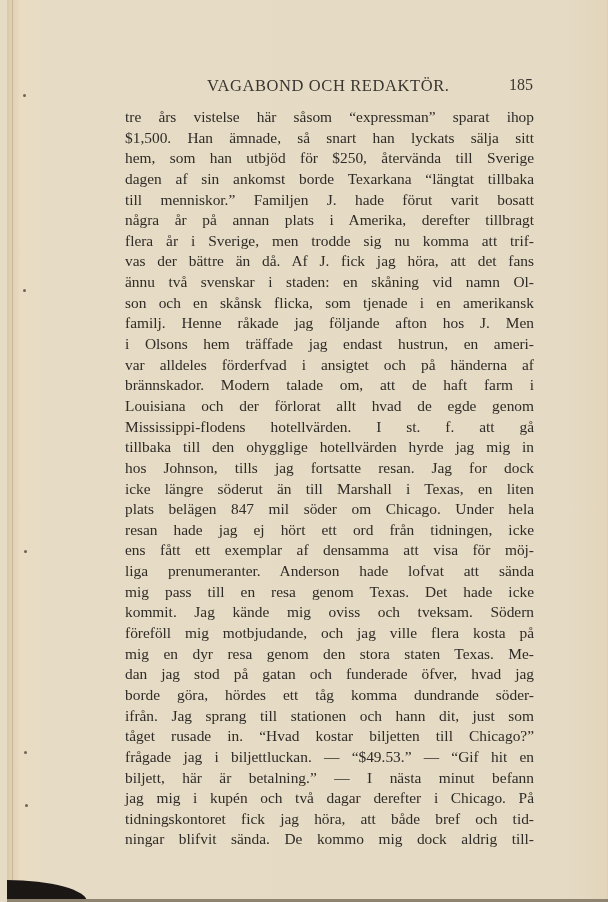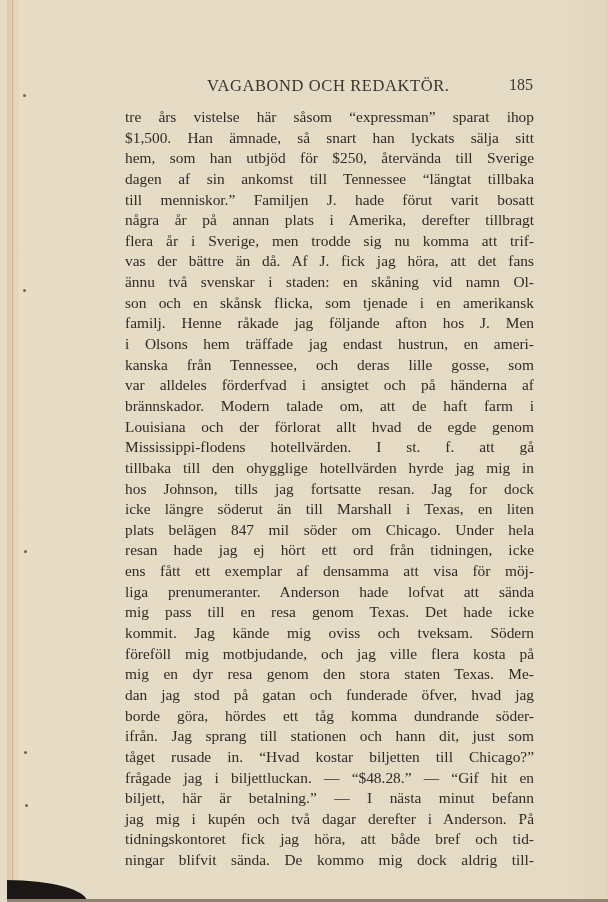--- a/index.html
+++ b/index.html
@@ -71,52 +71,51 @@
 
   <div class="running-head">
     <span class="running-title">VAGABOND OCH REDAKTÖR.</span>
     <span class="page-number">185</span>
   </div>
 
   <div class="body-text">
     <span class="line">tre års vistelse här såsom “expressman” sparat ihop</span>
     <span class="line">$1,500. Han ämnade, så snart han lyckats sälja sitt</span>
     <span class="line">hem, som han utbjöd för $250, återvända till Sverige</span>
-    <span class="line">dagen af sin ankomst till Tennessee “längtat tillbaka</span>
+    <span class="line">dagen af sin ankomst borde Texarkana “längtat tillbaka</span>
     <span class="line">till menniskor.” Familjen J. hade förut varit bosatt</span>
     <span class="line">några år på annan plats i Amerika, derefter tillbragt</span>
     <span class="line">flera år i Sverige, men trodde sig nu komma att trif-</span>
     <span class="line">vas der bättre än då. Af J. fick jag höra, att det fans</span>
     <span class="line">ännu två svenskar i staden: en skåning vid namn Ol-</span>
     <span class="line">son och en skånsk flicka, som tjenade i en amerikansk</span>
     <span class="line">familj. Henne råkade jag följande afton hos J. Men</span>
     <span class="line">i Olsons hem träffade jag endast hustrun, en ameri-</span>
-    <span class="line">kanska från Tennessee, och deras lille gosse, som</span>
     <span class="line">var alldeles förderfvad i ansigtet och på händerna af</span>
     <span class="line">brännskador. Modern talade om, att de haft farm i</span>
     <span class="line">Louisiana och der förlorat allt hvad de egde genom</span>
     <span class="line">Mississippi-flodens hotellvärden. I st. f. att gå</span>
     <span class="line">tillbaka till den ohygglige hotellvärden hyrde jag mig in</span>
     <span class="line">hos Johnson, tills jag fortsatte resan. Jag for dock</span>
     <span class="line">icke längre söderut än till Marshall i Texas, en liten</span>
     <span class="line">plats belägen 847 mil söder om Chicago. Under hela</span>
     <span class="line">resan hade jag ej hört ett ord från tidningen, icke</span>
     <span class="line">ens fått ett exemplar af densamma att visa för möj-</span>
     <span class="line">liga prenumeranter. Anderson hade lofvat att sända</span>
     <span class="line">mig pass till en resa genom Texas. Det hade icke</span>
     <span class="line">kommit. Jag kände mig oviss och tveksam. Södern</span>
     <span class="line">föreföll mig motbjudande, och jag ville flera kosta på</span>
     <span class="line">mig en dyr resa genom den stora staten Texas. Me-</span>
     <span class="line">dan jag stod på gatan och funderade öfver, hvad jag</span>
     <span class="line">borde göra, hördes ett tåg komma dundrande söder-</span>
     <span class="line">ifrån. Jag sprang till stationen och hann dit, just som</span>
     <span class="line">tåget rusade in. “Hvad kostar biljetten till Chicago?”</span>
-    <span class="line">frågade jag i biljettluckan. — “$48.28.” — “Gif hit en</span>
+    <span class="line">frågade jag i biljettluckan. — “$49.53.” — “Gif hit en</span>
     <span class="line">biljett, här är betalning.” — I nästa minut befann</span>
-    <span class="line">jag mig i kupén och två dagar derefter i Anderson. På</span>
+    <span class="line">jag mig i kupén och två dagar derefter i Chicago. På</span>
     <span class="line">tidningskontoret fick jag höra, att både bref och tid-</span>
     <span class="line">ningar blifvit sända. De kommo mig dock aldrig till-</span>
 
   </div>
 
   <div class="corner-shadow"></div>
   <div class="bottom-edge"></div>
 </div>
 
 </body></html>

